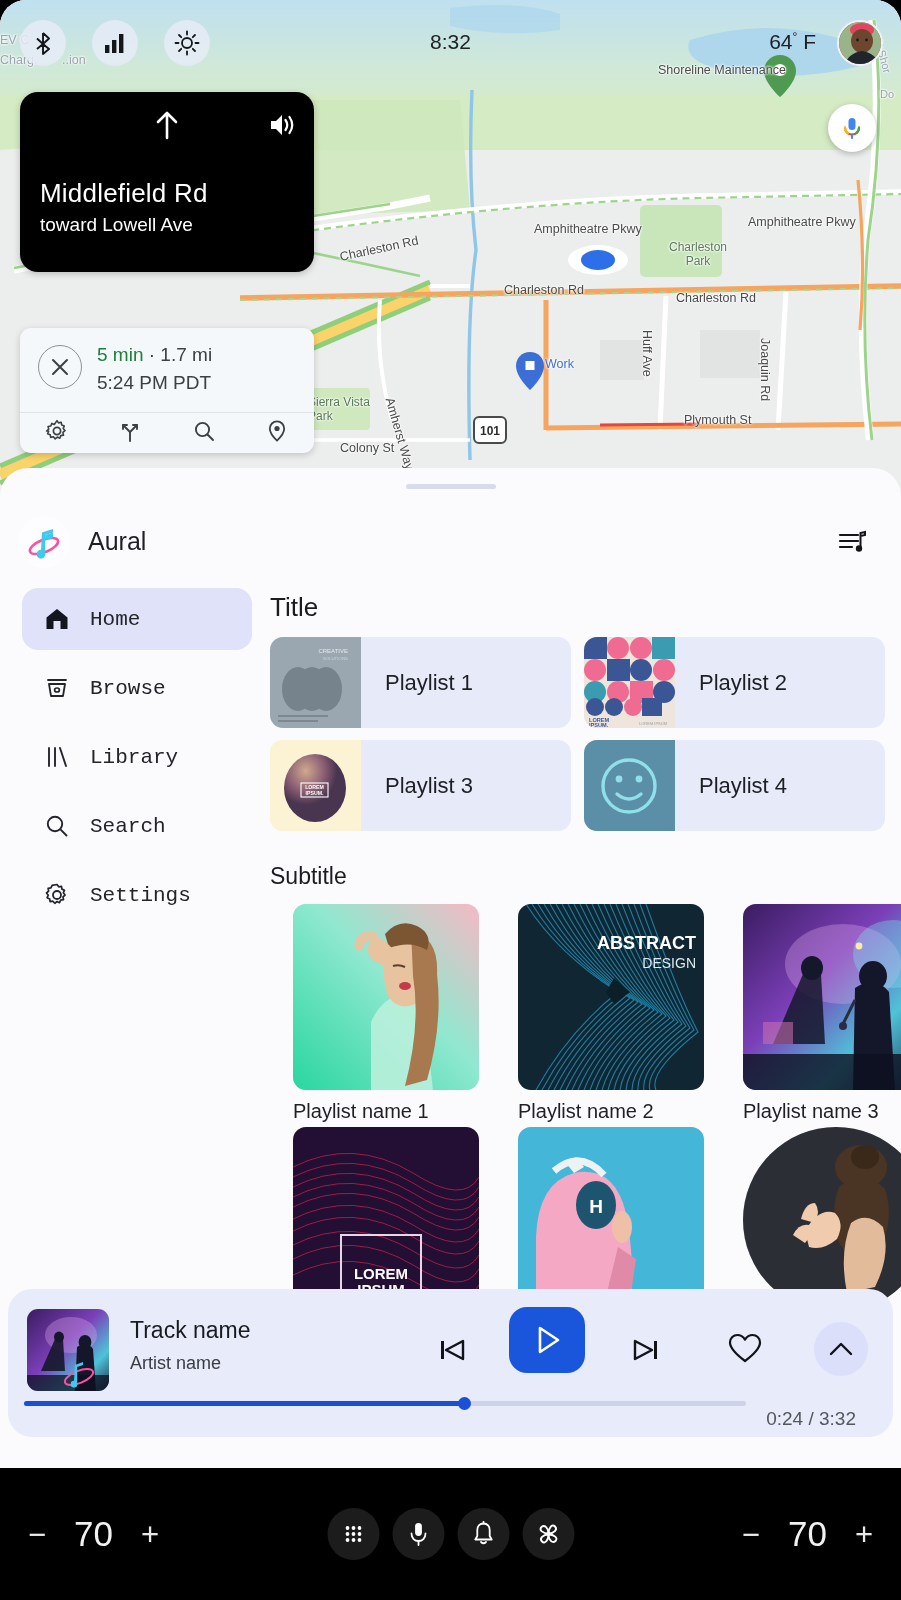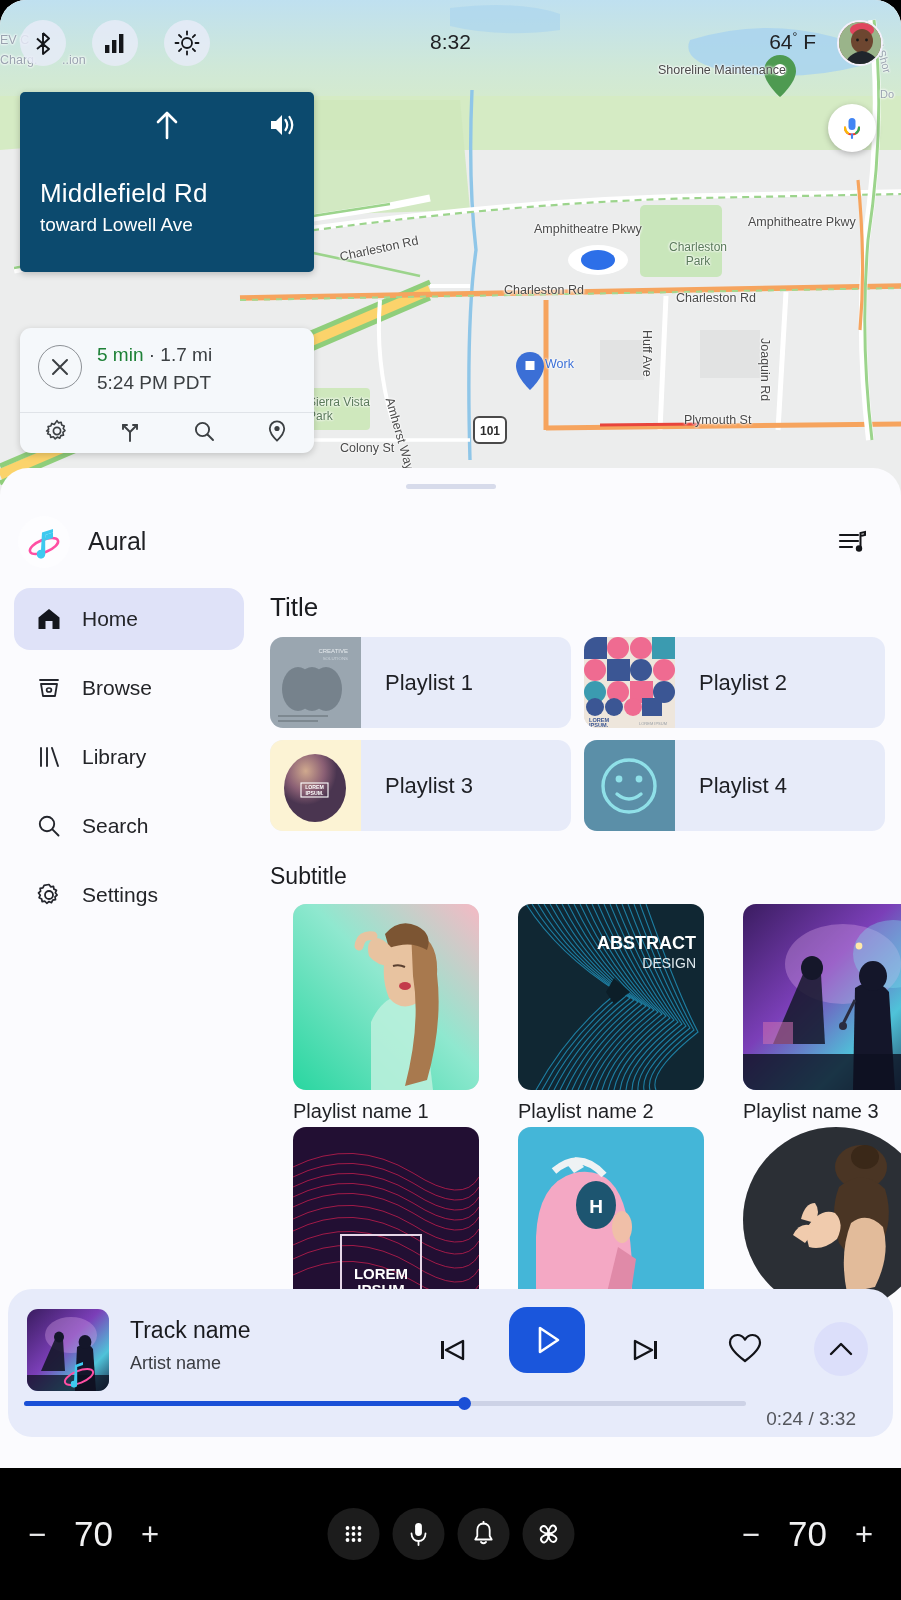--- a/index.html
+++ b/index.html
@@ -63,22 +63,22 @@
     position: absolute; top: 20px; right: 18px;
     width: 46px; height: 46px; border-radius: 50%;
     overflow: hidden; border: 2.5px solid #f4f0fb;
     background: #8a6a55;
   }
 
   
   .nav-card {
     position: absolute; left: 20px; top: 92px;
     width: 294px; height: 180px;
-    background: #0c4a6e;
-    border-radius: 5px;
+    background: #000000;
+    border-radius: 18px;
     box-shadow: 0 2px 7px rgba(0,0,0,0.22);
     text-decoration: underline;
   }
   .nav-arrow {
     position: absolute; top: 16px; left: 0; width: 294px;
     text-align: center; color: #fff;
   }
   .nav-speaker { position: absolute; top: 20px; right: 18px; }
   .nav-street {
     position: absolute; left: 20px; top: 86px;
@@ -155,22 +155,23 @@
     font-size: 25px; color: #1f2024;
   }
   .queue-btn {
     position: absolute; right: 32px; top: 10px;
     width: 34px; height: 32px;
     display: flex; align-items: center; justify-content: center;
   }
 
   
   .sidebar {
-    position: absolute; left: 0; top: 120px;
+    position: absolute; left: 8px; top: 120px;
     width: 258px;
+    font-family: Liberation Mono, monospace;
   }
   .nav-item {
     position: relative;
     height: 62px;
     margin: 0 14px 7px 14px;
     border-radius: 16px;
     display: flex; align-items: center;
     padding-left: 18px;
   }
   .nav-item.active { background: #dfe2f8; }

